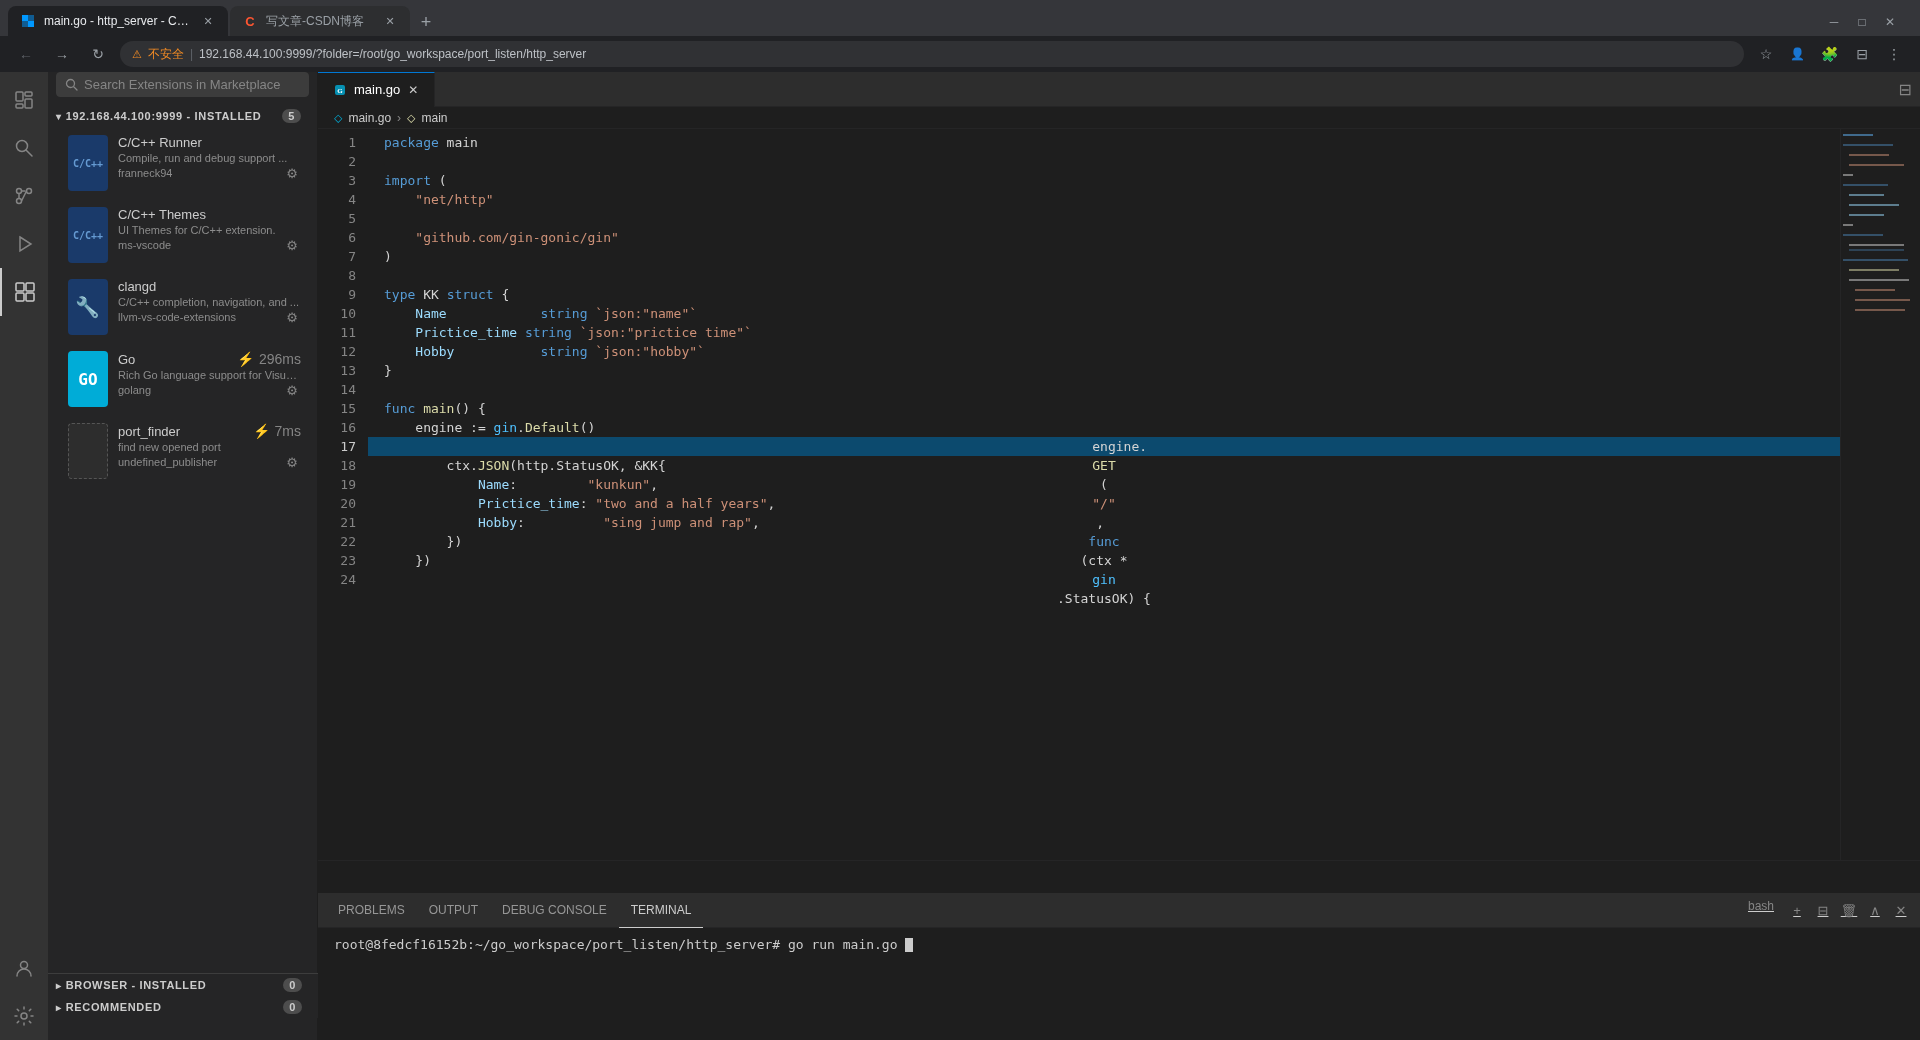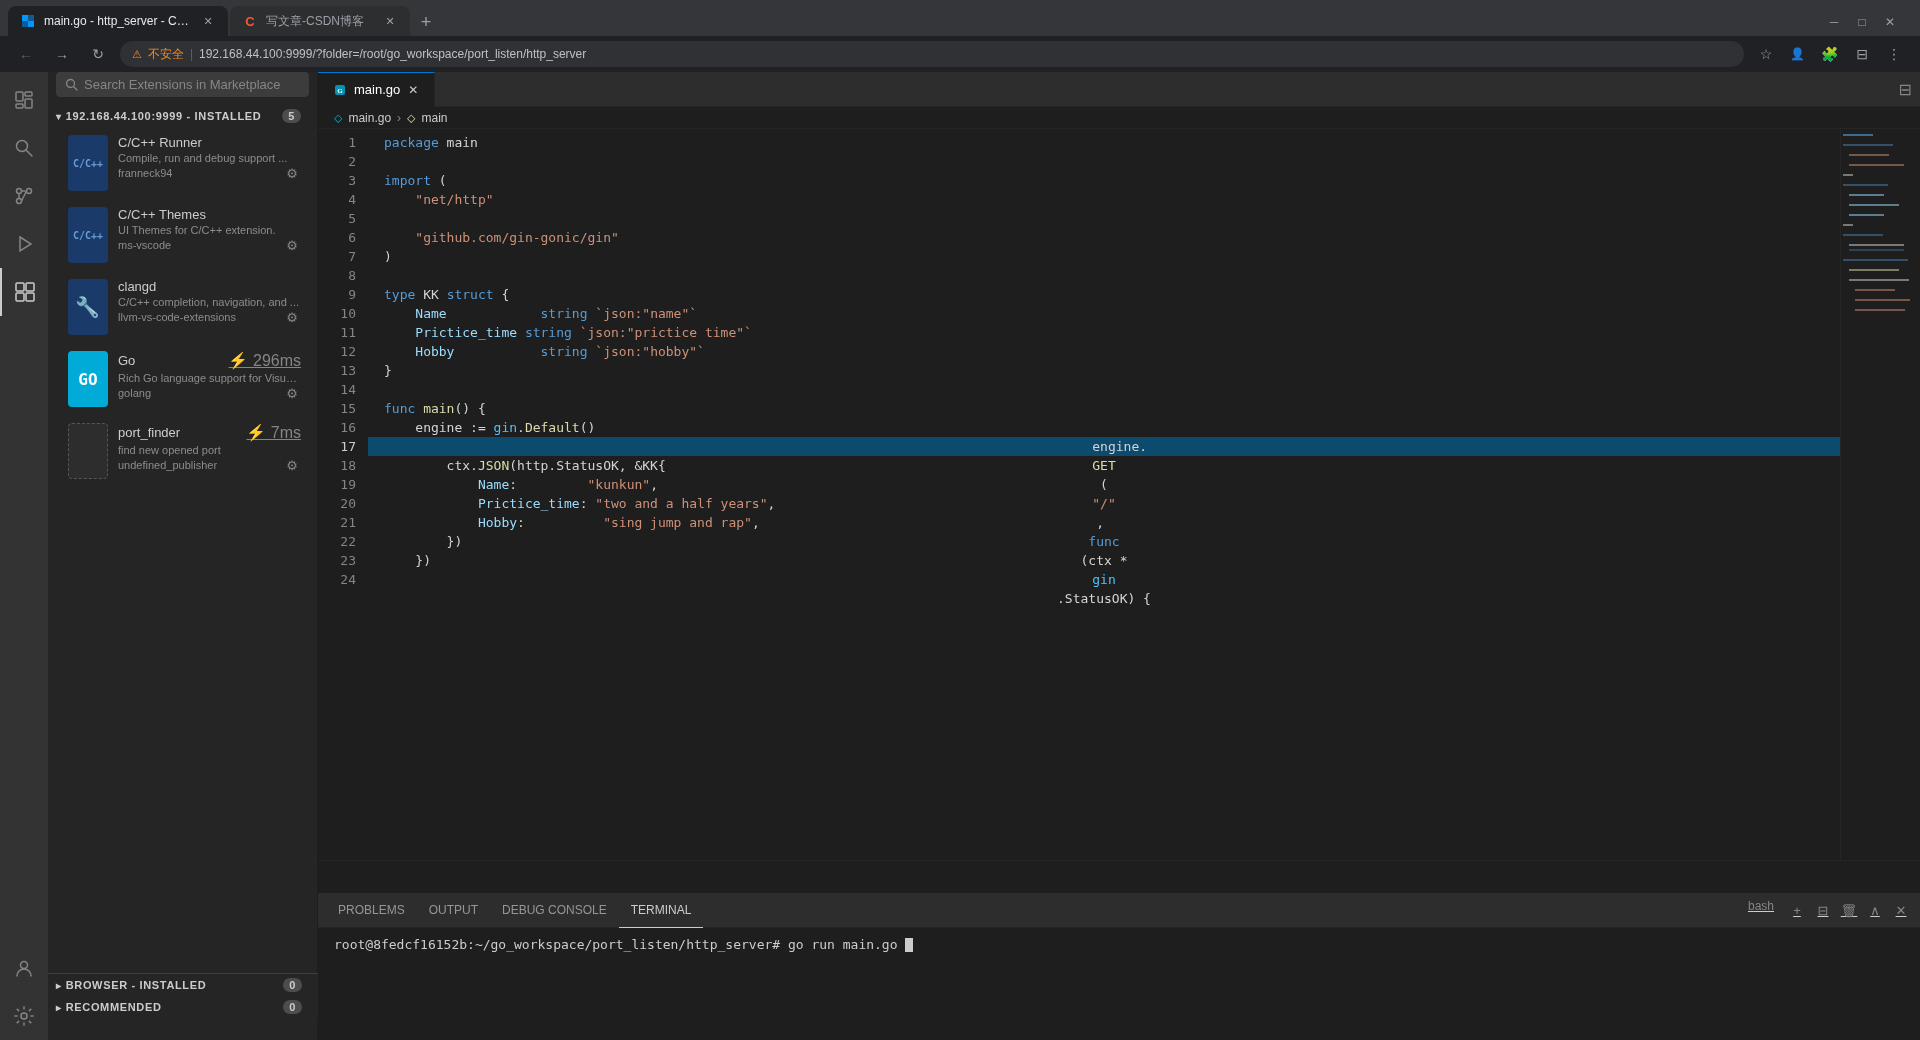--- a/index.html
+++ b/index.html
@@ -47,21 +47,21 @@
     .section-header { display: flex; align-items: center; padding: 4px 16px 4px 8px; cursor: pointer; color: #cccccc; font-size: 11px; font-weight: 700; letter-spacing: 0.06em; }
     .section-arrow { font-size: 10px; margin-right: 4px; color: #cccccc; }
     .section-badge { margin-left: auto; background: #4d4d4d; color: #cccccc; border-radius: 10px; padding: 1px 6px; font-size: 11px; }
 
     .extension-item { display: flex; align-items: flex-start; padding: 8px 16px 8px 20px; cursor: pointer; gap: 10px; }
     .ext-info { flex: 1; min-width: 0; }
     .ext-name { color: #cccccc; font-size: 13px; font-weight: 500; }
     .ext-desc { color: #8c8c8c; font-size: 11px; margin-top: 2px; overflow: hidden; text-overflow: ellipsis; white-space: nowrap; }
     .ext-publisher { color: #8c8c8c; font-size: 11px; }
     .ext-gear { width: 18px; height: 18px; display: flex; align-items: center; justify-content: center; color: #858585; font-size: 13px; cursor: pointer; border-radius: 3px; }
-    .ext-size { font-size: 16px; color: #858585; text-decoration: underline; }
+    .ext-size { font-size: 14px; color: #858585; }
     .ext-name-row { display: flex; align-items: center; justify-content: space-between; }
     .ext-pub-row { display: flex; align-items: center; justify-content: space-between; }
 
     .sidebar-bottom-sections { margin-top: auto; border-top: 1px solid #3d3d3d; }
     .bottom-section-item { display: flex; align-items: center; padding: 4px 16px 4px 8px; cursor: pointer; color: #cccccc; font-size: 11px; font-weight: 700; letter-spacing: 0.06em; }
 
     
     .main-editor { flex: 1; display: flex; flex-direction: column; background: #1e1e1e; }
     .editor-tabs { background: #2d2d2d; display: flex; align-items: center; height: 35px; border-bottom: 1px solid #252526; }
     .editor-tab { display: flex; align-items: center; height: 35px; padding: 0 16px; gap: 8px; cursor: pointer; font-size: 13px; color: #969696; border-right: 1px solid #252526; }

